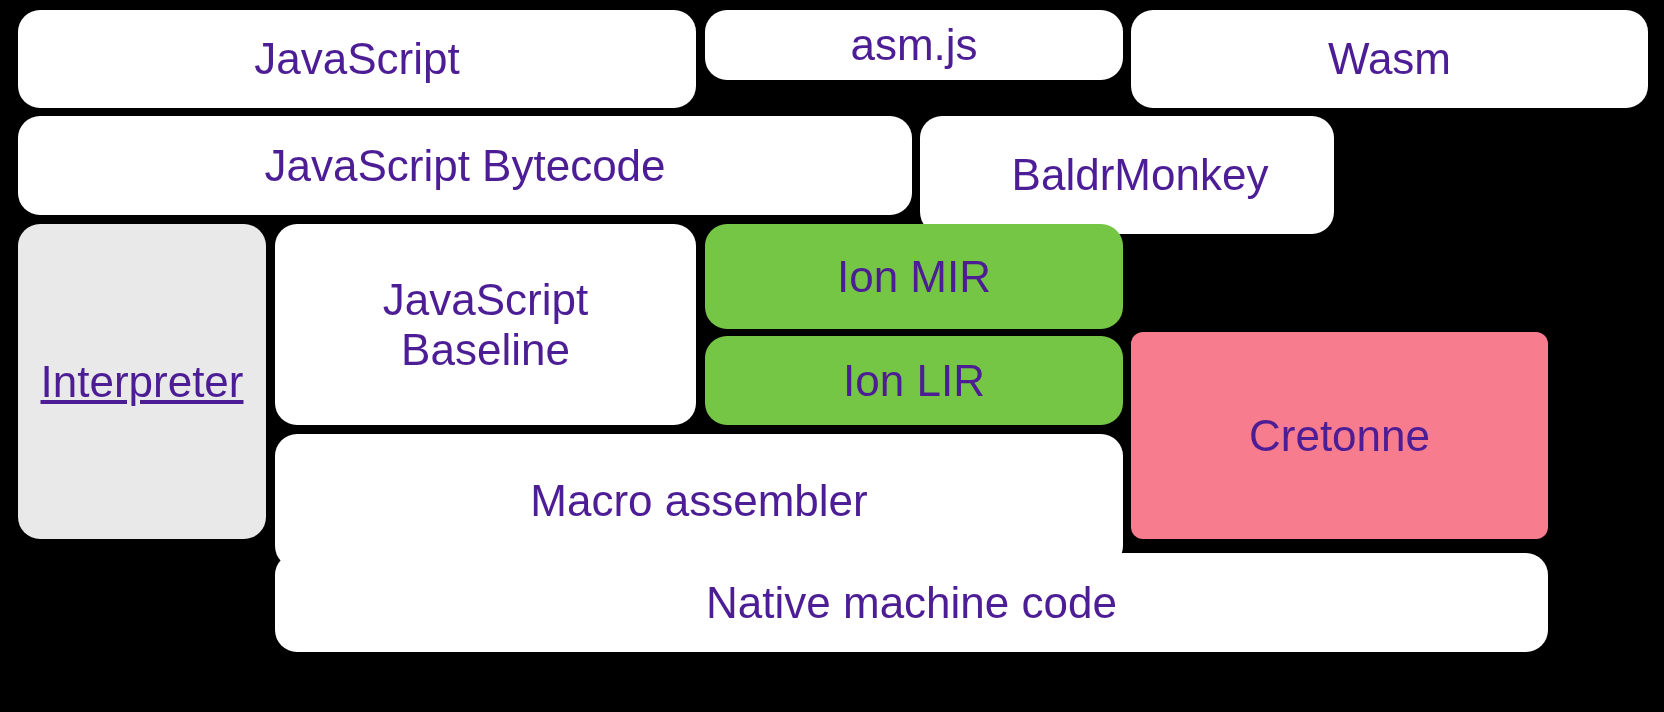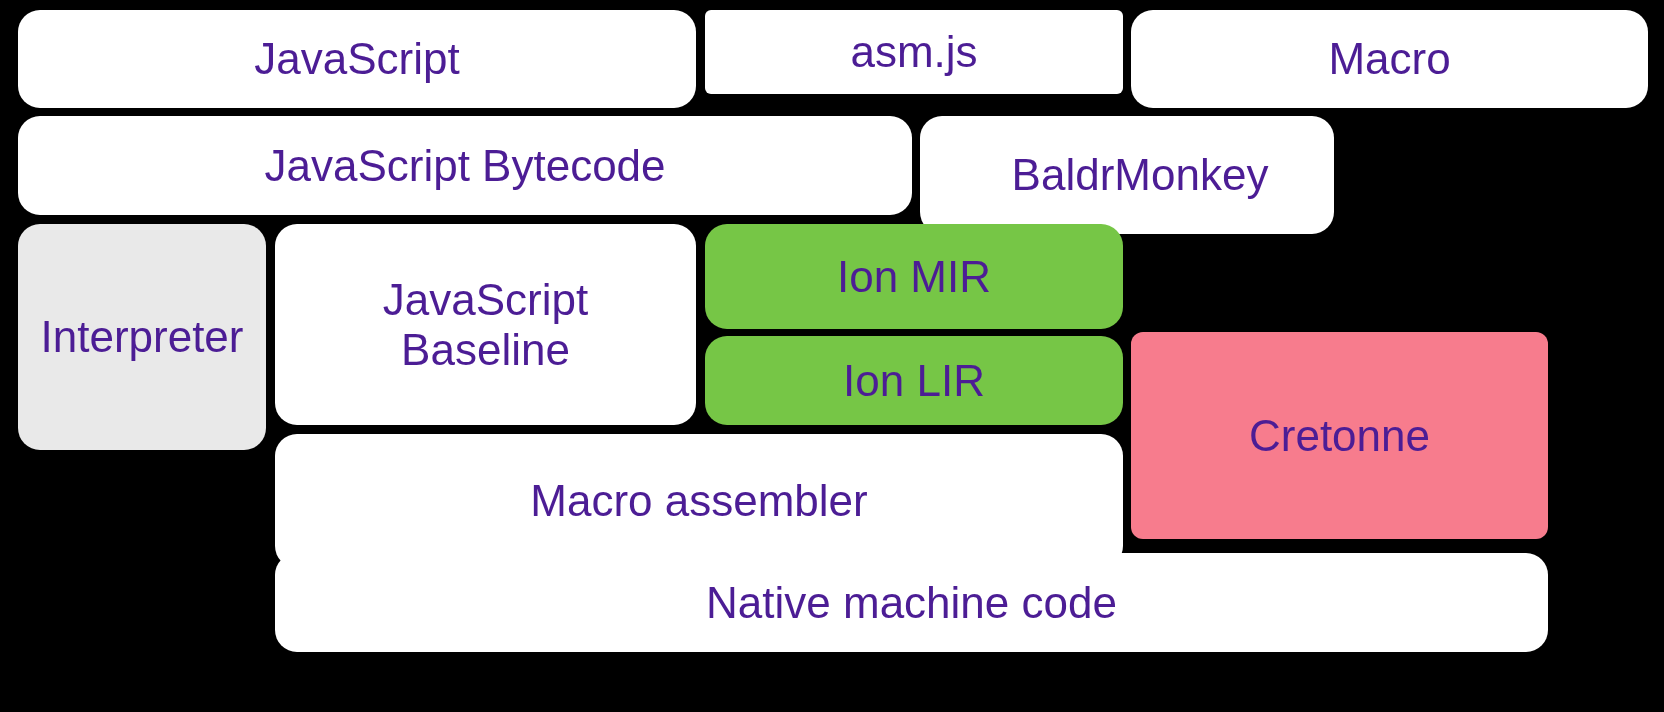--- a/index.html
+++ b/index.html
@@ -33,48 +33,48 @@
     white-space: pre-line;
     padding: 0 10px;
   }
   .fill-white { background: #FFFFFF; }
   .fill-gray  { background: #E9E9E9; }
   .fill-green { background: #76C646; }
   .fill-pink  { background: #F77C8D; border-radius: 12px; }
 
   
   #node-javascript        { left: 18px;   top: 10px;  width: 678px; height: 98px; }
-  #node-asmjs             { left: 705px;  top: 10px;  width: 418px; height: 84px; border-radius: 6px; }
+  #node-asmjs             { left: 705px;  top: 10px;  width: 418px; height: 70px; }
   #node-wasm              { left: 1131px; top: 10px;  width: 517px; height: 98px; }
 
   
   #node-js-bytecode       { left: 18px;   top: 116px; width: 894px; height: 99px; }
   #node-baldrmonkey       { left: 920px;  top: 116px; width: 414px; height: 118px; padding-left: 36px; }
 
   
-  #node-interpreter       { left: 18px;   top: 224px; width: 248px; height: 226px; }
+  #node-interpreter       { left: 18px;   top: 224px; width: 248px; height: 315px; text-decoration: underline; }
   #node-js-baseline       { left: 275px;  top: 224px; width: 421px; height: 201px; }
   #node-ion-mir           { left: 705px;  top: 224px; width: 418px; height: 105px; }
   #node-ion-lir           { left: 705px;  top: 336px; width: 418px; height: 89px; }
   #node-macro-assembler   { left: 275px;  top: 434px; width: 848px; height: 134px; }
   #node-cretonne          { left: 1131px; top: 332px; width: 417px; height: 207px; }
 
   
   #node-native-code       { left: 275px;  top: 553px; width: 1273px; height: 99px; }
 </style>
 </head>
 <body>
 
 <div id="stack-diagram">
 
   <div class="node fill-white" id="node-javascript">JavaScript</div>
 
   <div class="node fill-white" id="node-asmjs">asm.js</div>
 
-  <div class="node fill-white" id="node-wasm">Macro</div>
+  <div class="node fill-white" id="node-wasm">Wasm</div>
 
   <div class="node fill-white" id="node-js-bytecode">JavaScript Bytecode</div>
 
   <div class="node fill-white" id="node-baldrmonkey">BaldrMonkey</div>
 
   <div class="node fill-gray" id="node-interpreter">Interpreter</div>
 
   <div class="node fill-white" id="node-js-baseline">JavaScript
 Baseline</div>
 

